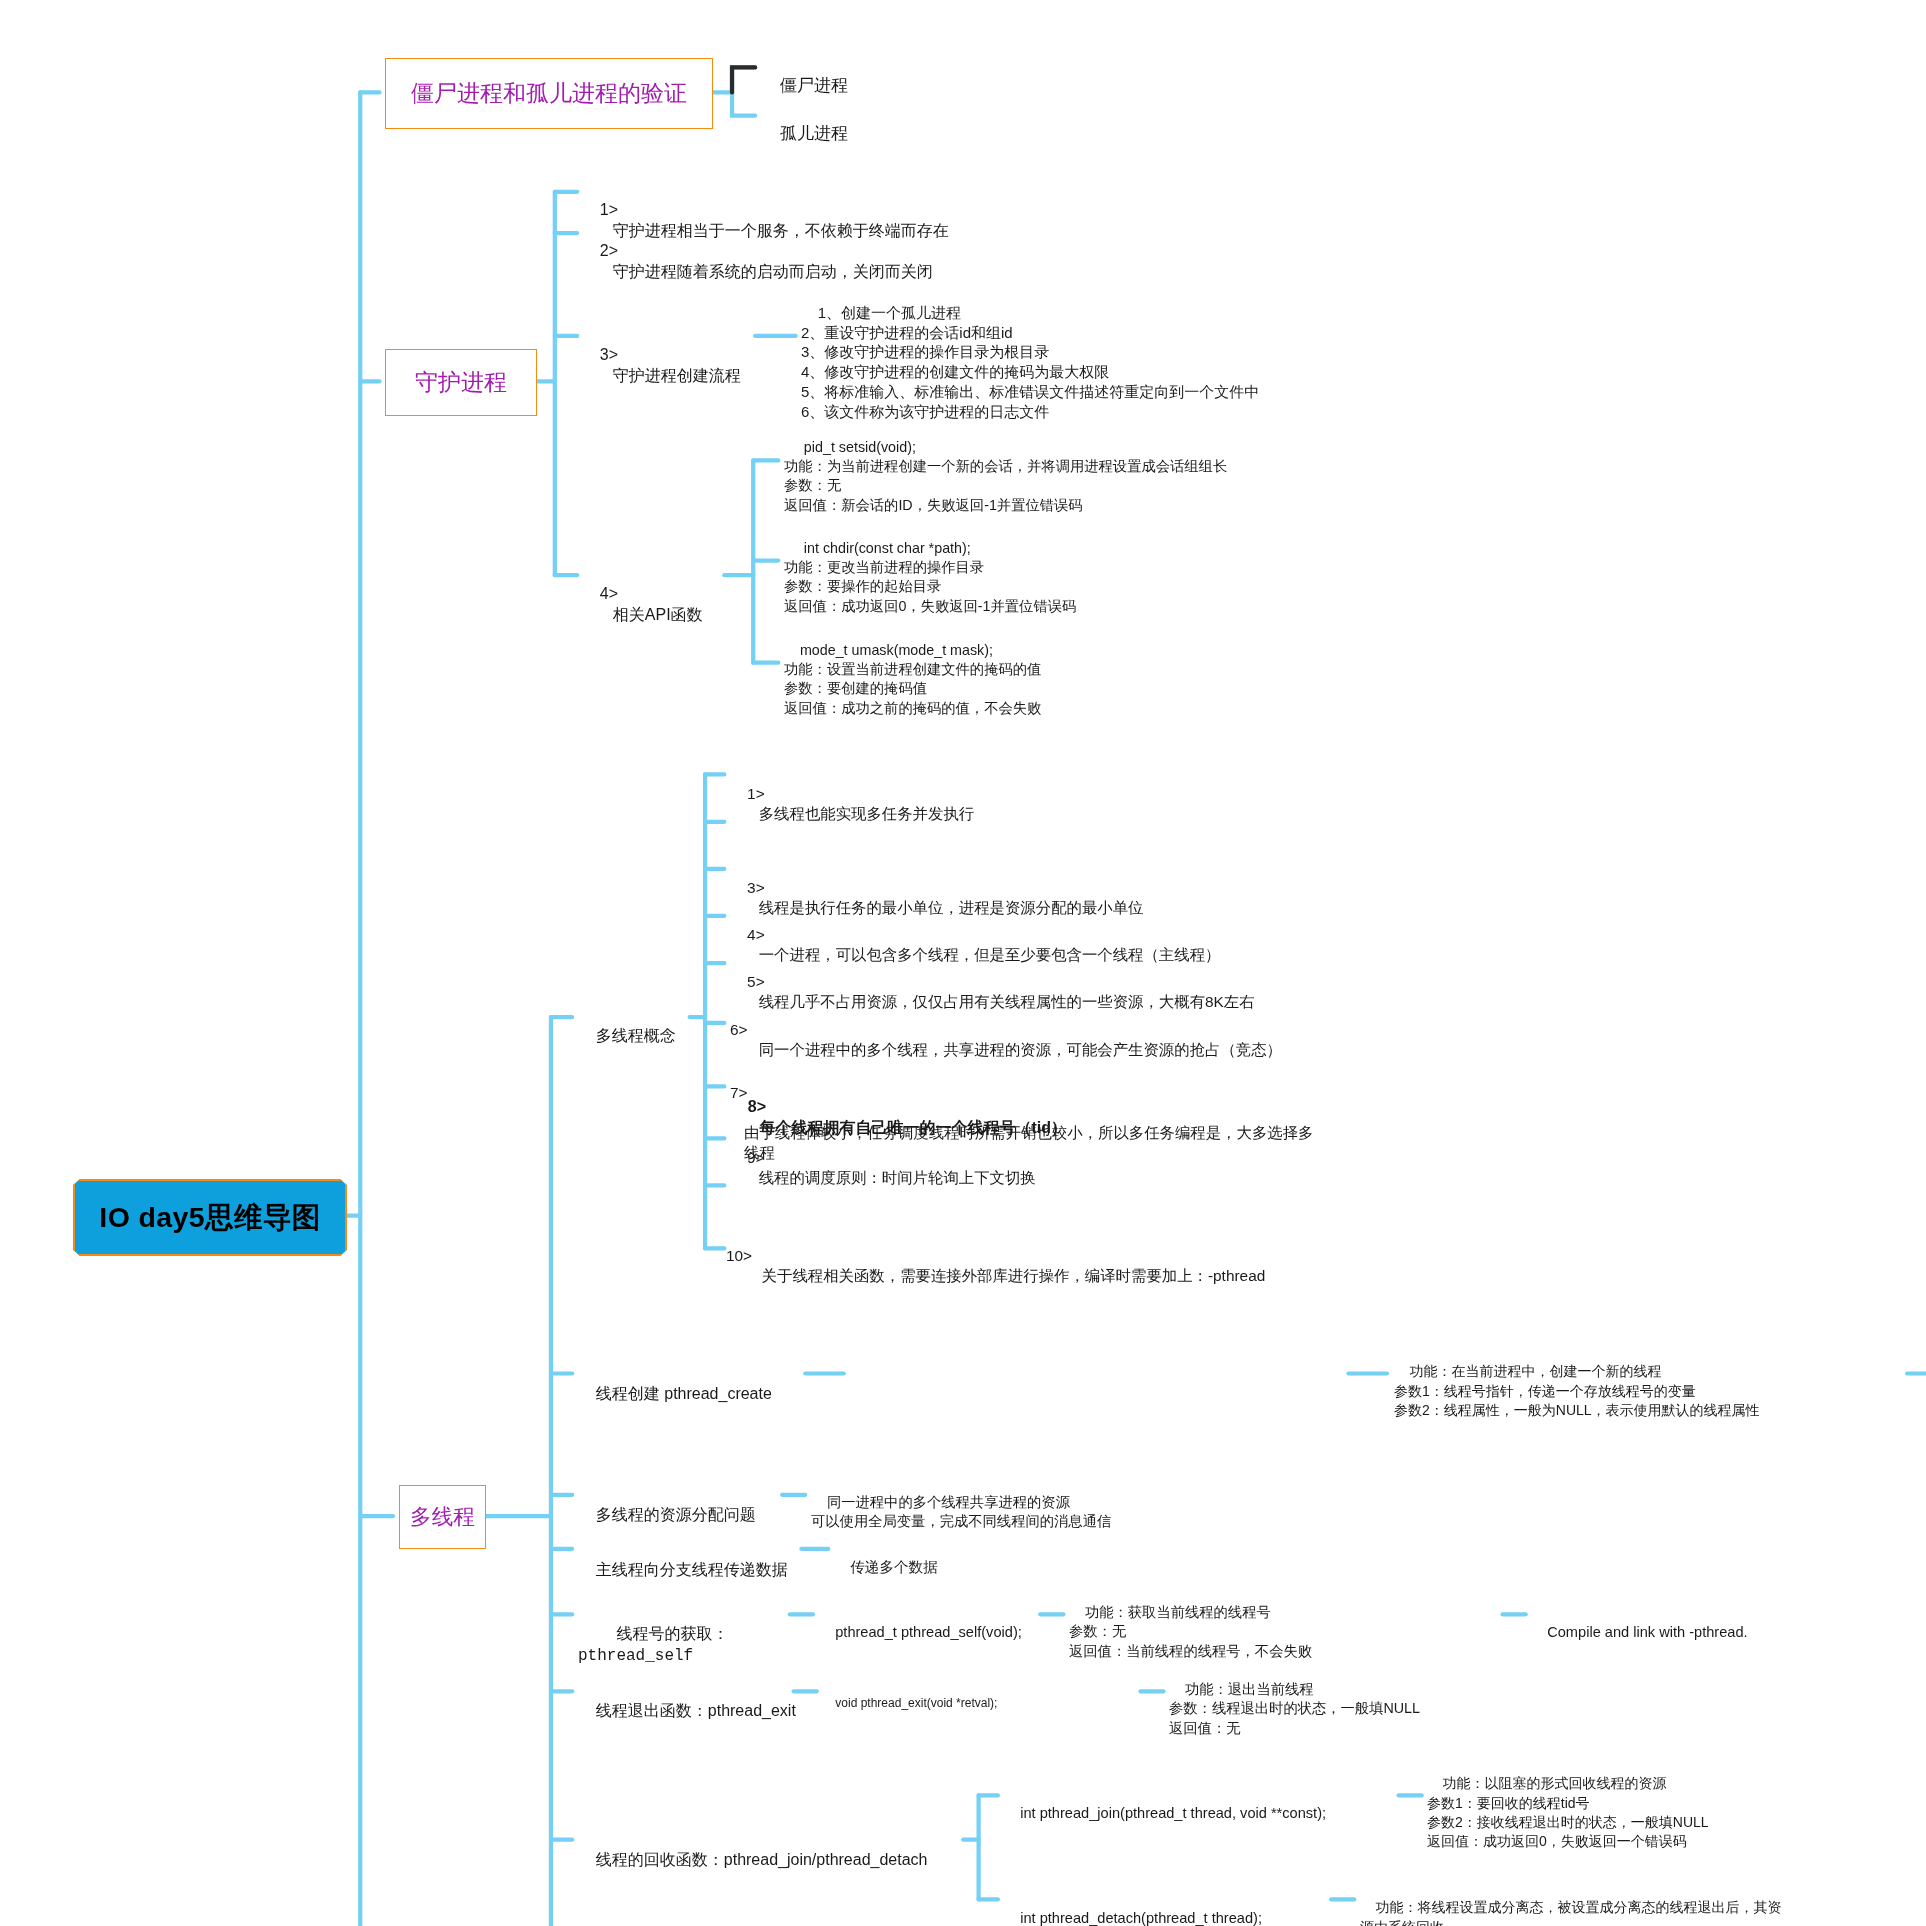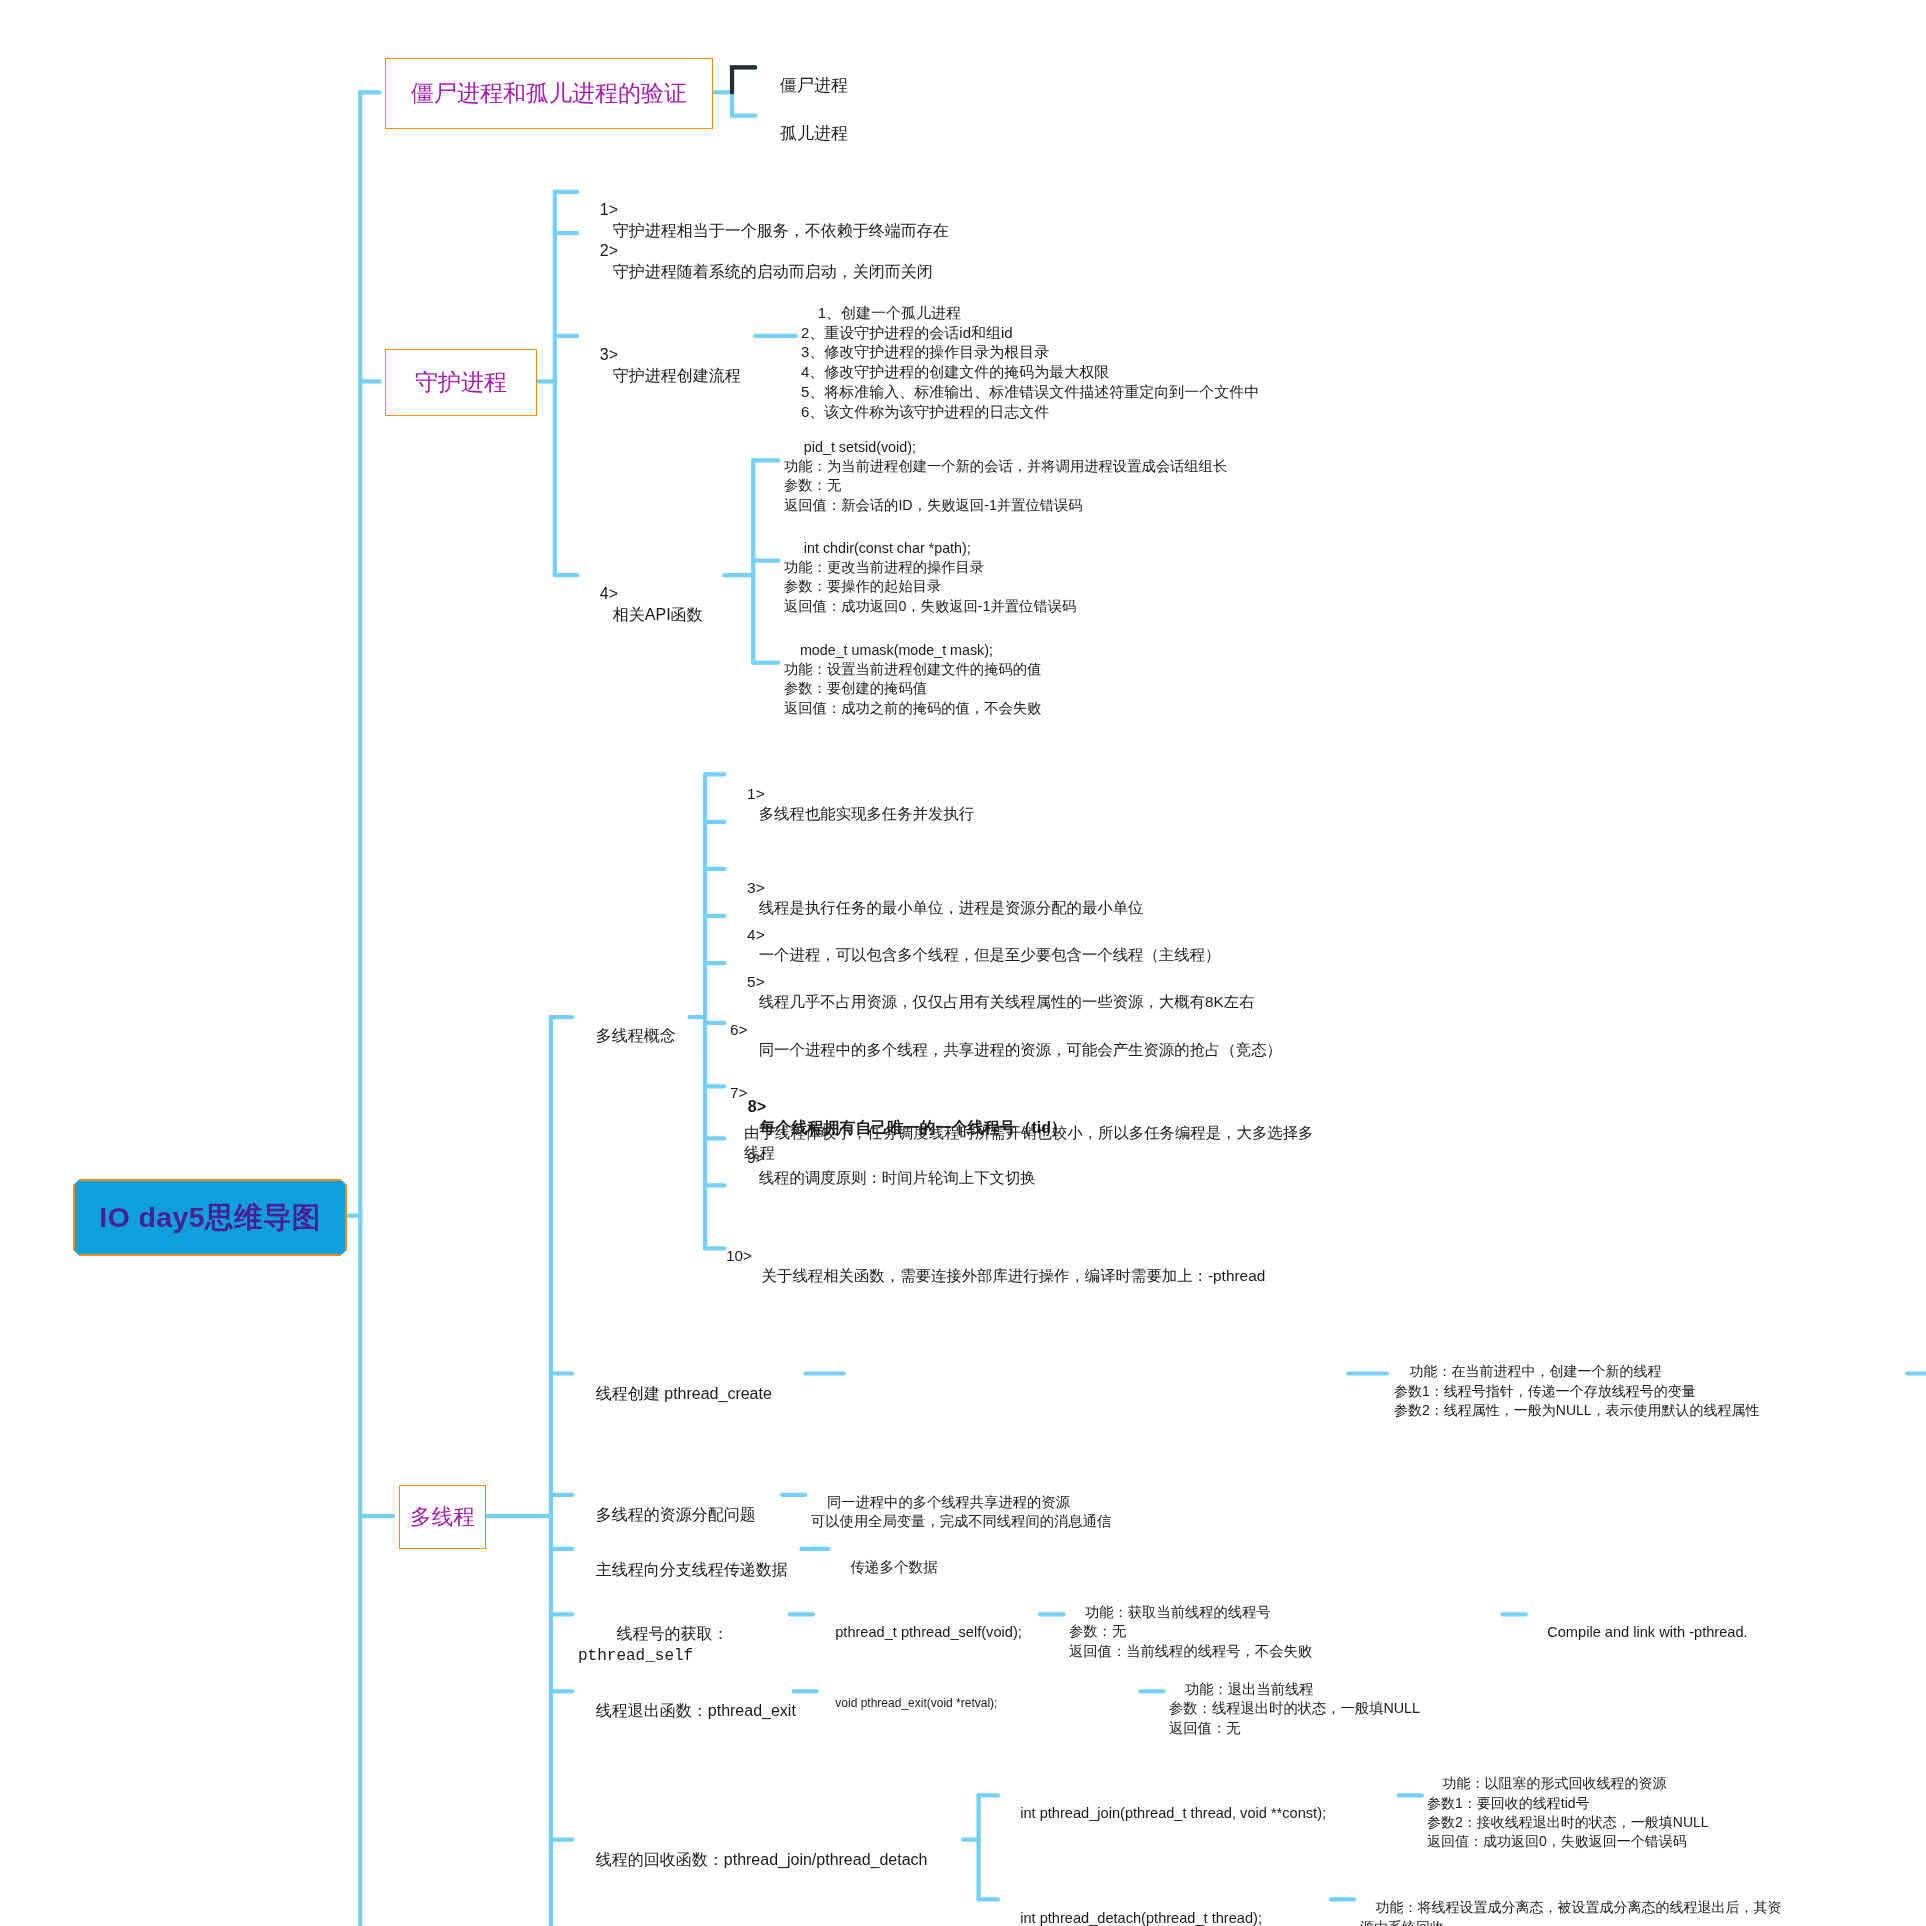--- a/index.html
+++ b/index.html
@@ -6,21 +6,21 @@
   body{font-family:"Liberation Sans","DejaVu Sans",sans-serif;}
   #canvas{position:relative;width:2277px;height:2611px;background:#fff;overflow:hidden;}
   svg#wires{position:absolute;left:0;top:0;width:2277px;height:2611px;pointer-events:none;}
 
   .node{position:absolute;color:#1a1a1a;line-height:1.30;white-space:pre-wrap;}
 
   
   .root{
     display:flex;align-items:center;justify-content:center;
     background:#0ea0dc;border:2.7px solid #f58b10;
-    color:#4c1d95;font-weight:bold;letter-spacing:0.4px;
+    color:#000000;font-weight:bold;letter-spacing:0.4px;
     -webkit-clip-path:polygon(0% 8%,2.5% 0%,97.5% 0%,100% 8%,100% 92%,97.5% 100%,2.5% 100%,0% 92%);
     clip-path:polygon(0% 8%,2.5% 0%,97.5% 0%,100% 8%,100% 92%,97.5% 100%,2.5% 100%,0% 92%);
   }
   
   .l1{
     display:flex;align-items:center;justify-content:center;
     border:1.9px solid #f58b10;background:#fff;color:#a21caf;font-weight:normal;
   }
   .num{display:inline-block;}
   .body{display:inline-block;}

